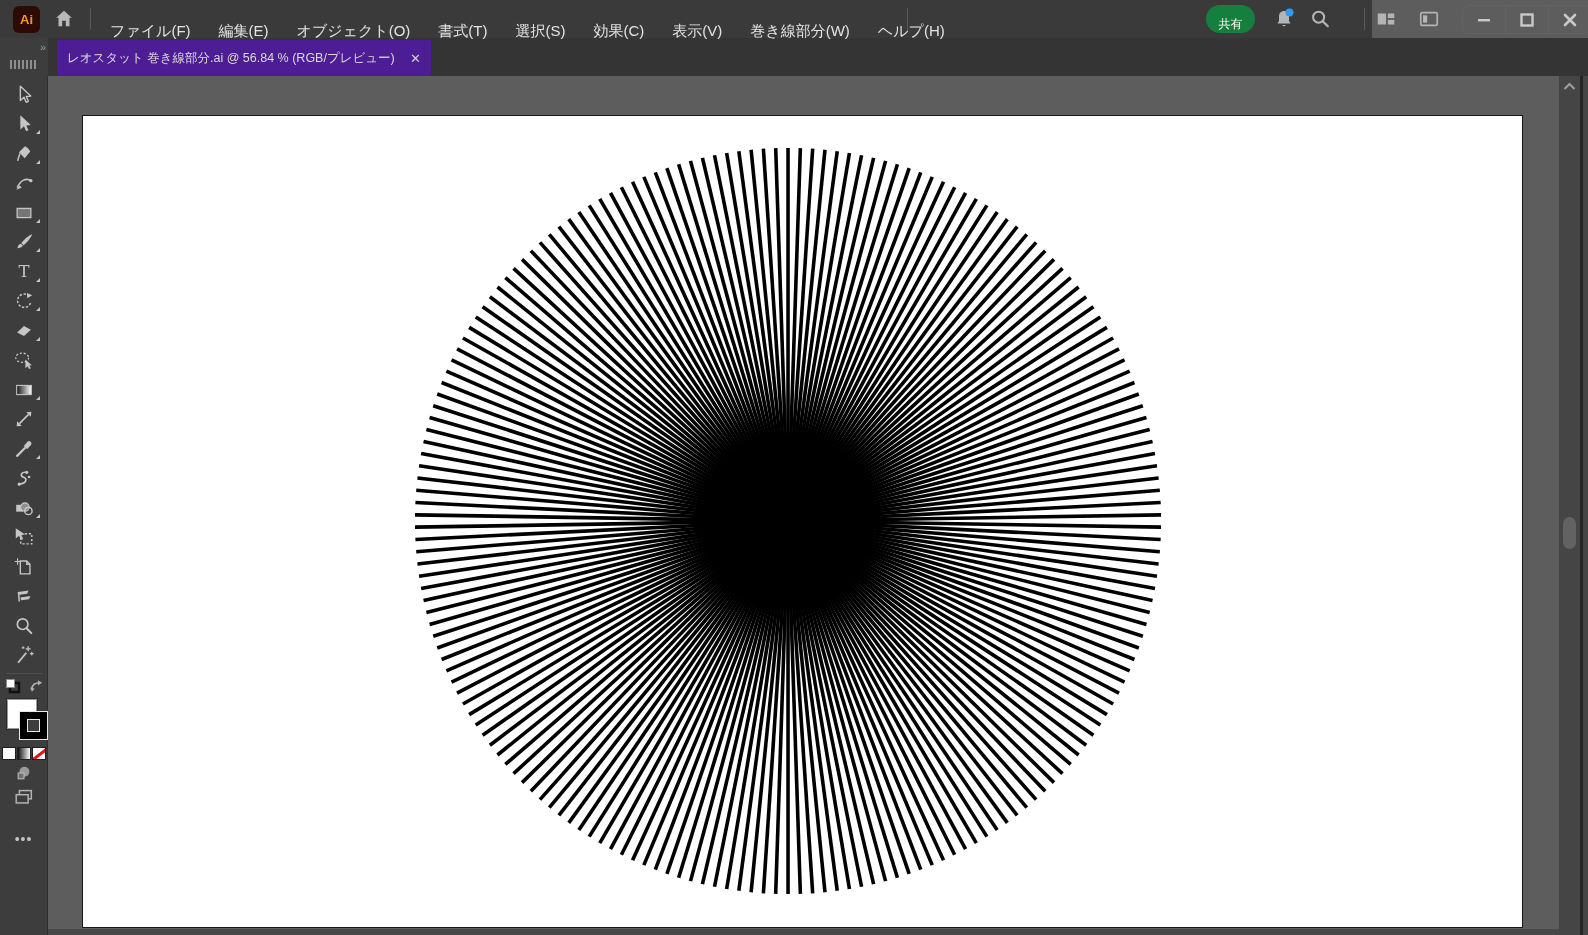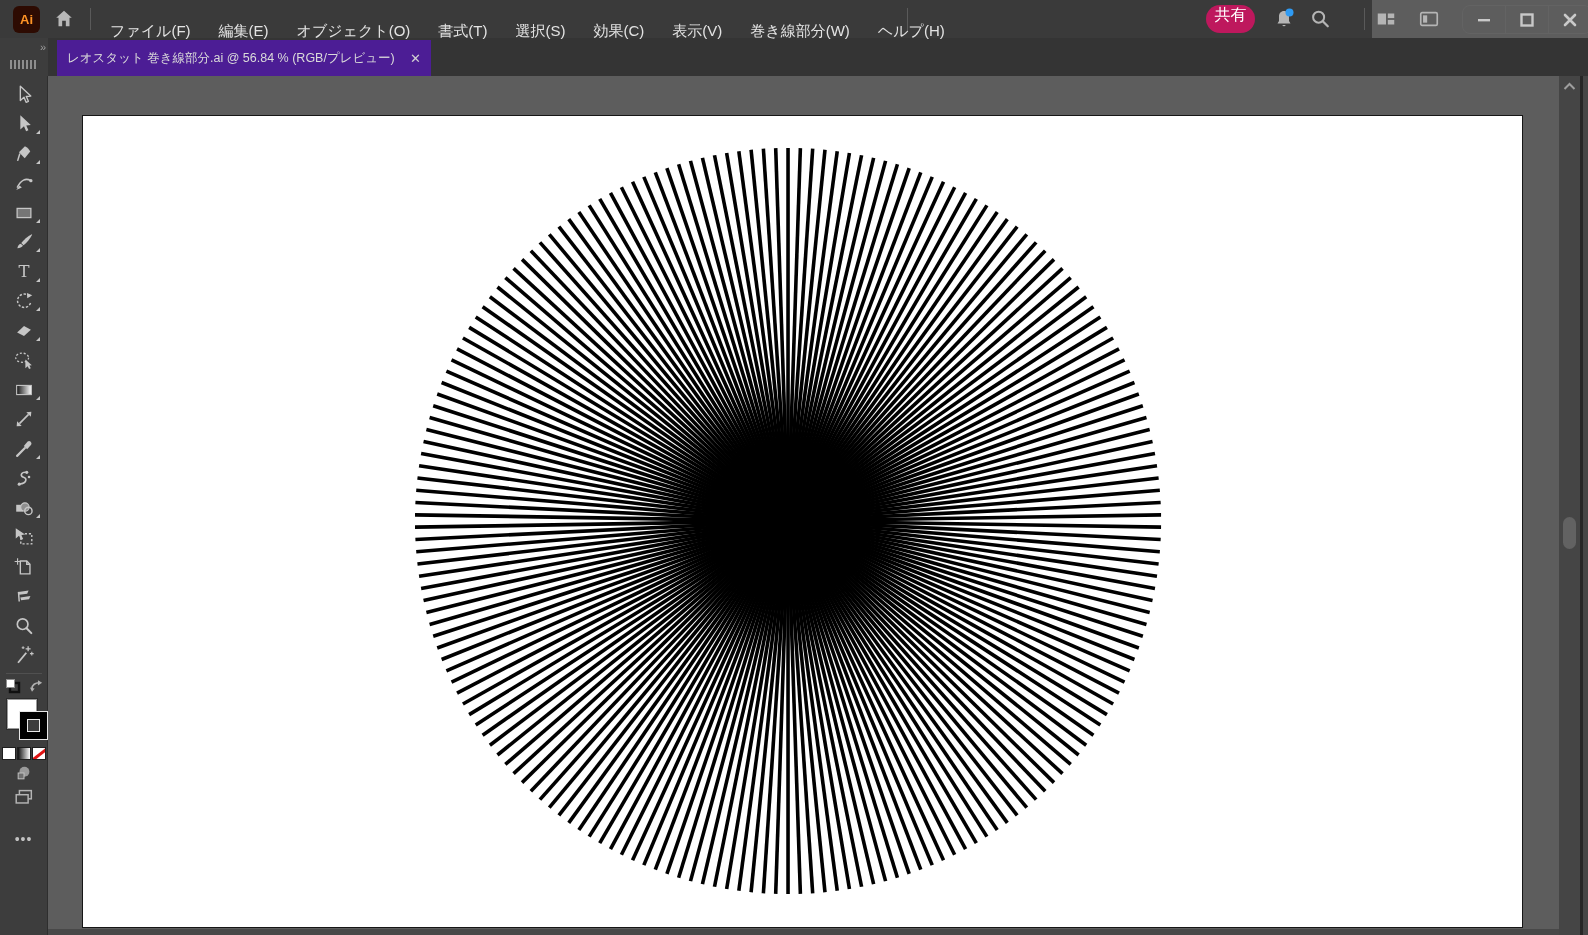--- a/index.html
+++ b/index.html
@@ -13,22 +13,22 @@
   .ai-logo { position:absolute; left:13px; top:6px; width:27px; height:27px;
              background:#2d0b02; border-radius:6px; color:#ff9426; font-weight:bold;
              font-size:13px; display:flex; align-items:center; justify-content:center; }
   .home-btn { position:absolute; left:52px; top:7px; width:24px; height:24px;
               display:flex; align-items:center; justify-content:center; }
   .mb-sep { position:absolute; top:8px; width:1px; height:22px; background:#5a5a5a; }
   .menu-items { position:absolute; left:96px; top:0; height:38px; display:flex; align-items:center; }
   .menu-item { color:#e3e3e3; font-size:15px; padding:0 14px; height:38px;
                display:flex; align-items:center; cursor:default; white-space:nowrap;margin-top:25px; }
   .share-btn { position:absolute; left:1206px; top:5px; width:49px; height:28px;
-               background:#be185d; border-radius:14px; color:#ffffff; font-size:16px;
-               display:flex; align-items:flex-start; justify-content:center; }
+               background:#15803d; border-radius:14px; color:#ffffff; font-size:12px;
+               display:flex; align-items:flex-end; justify-content:center; }
   .tb-icon { position:absolute; top:7px; width:24px; height:24px; display:flex;
              align-items:center; justify-content:center; }
   .win-controls { position:absolute; left:1462px; top:5px; width:130px; height:29px;
                   border:1px solid #636363; border-radius:8px; display:flex; overflow:hidden; }
   .win-btn { flex:1; display:flex; align-items:center; justify-content:center; }
   .win-btn + .win-btn { border-left:1px solid #636363; }
 
   
   .tabbar { position:absolute; left:0; top:38px; width:1588px; height:38px;
             background:#343434; z-index:25; }

